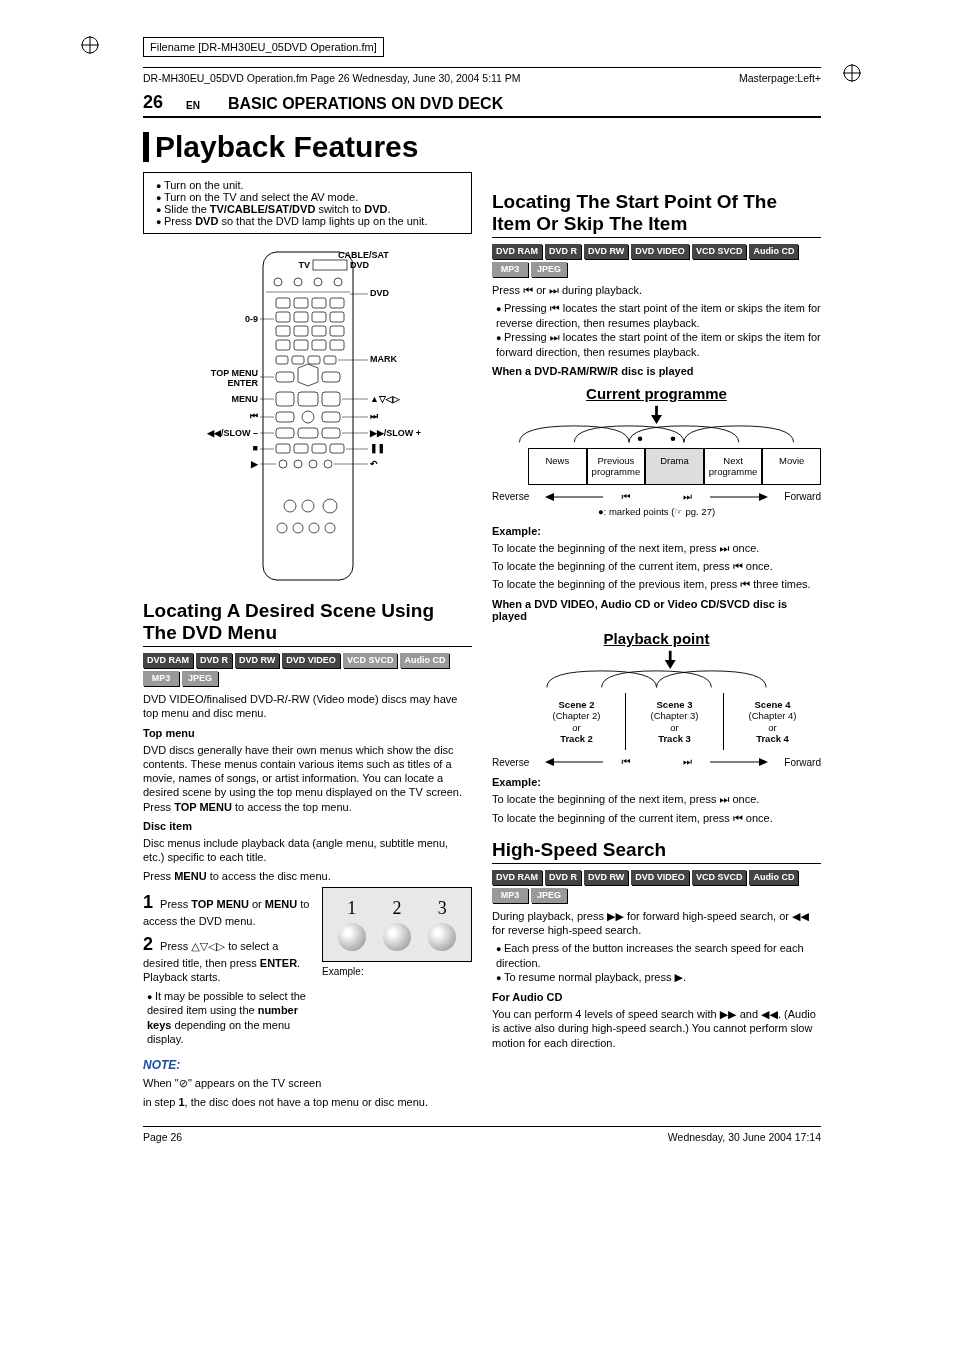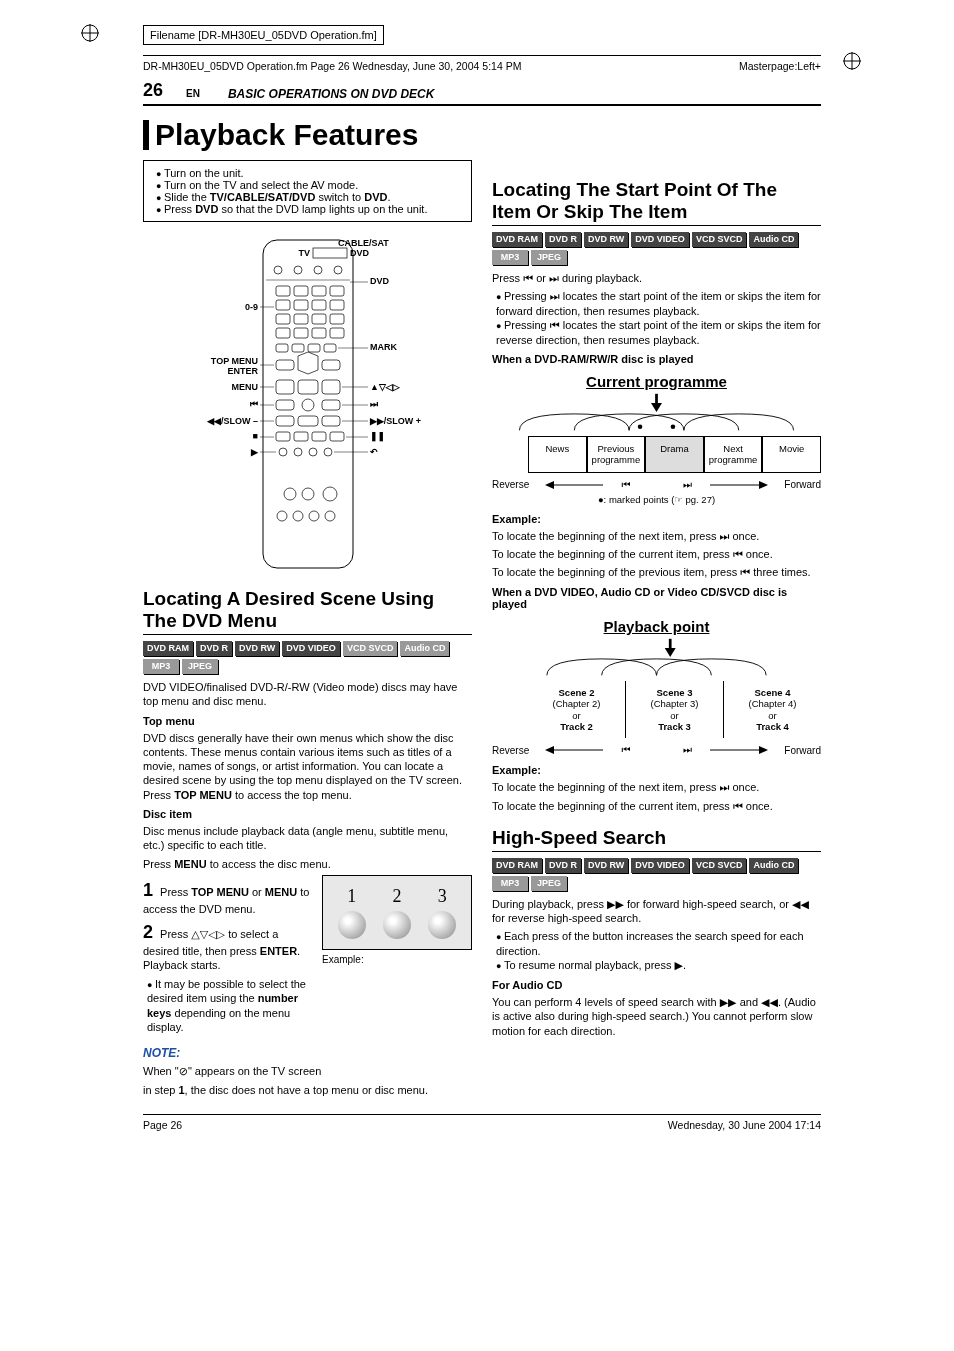--- a/index.html
+++ b/index.html
@@ -5,21 +5,21 @@
 body {
   font-family: Arial, Helvetica, sans-serif;
   margin: 0;
   padding: 0;
   background: #fff;
   color: #000;
   font-size: 12px;
 }
 .page {
   width: 828px;
-  margin: 0 auto;
+  margin: 12px auto;
   position: relative;
   padding: 25px 70px 50px 80px;
   box-sizing: border-box;
 }
 .crop-mark {
   position: absolute;
   width: 18px;
   height: 18px;
 }
 .filename-box {
@@ -42,21 +42,21 @@
 .page-header {
   display: flex;
   align-items: flex-end;
   border-bottom: 2px solid #000;
   padding-bottom: 3px;
   margin-bottom: 10px;
   gap: 20px;
 }
 .page-number { font-size: 18px; font-weight: bold; }
 .page-lang { font-size: 10px; font-weight: bold; margin-left: 3px; margin-bottom: 2px; }
-.section-path { font-style: italic; font-weight: bold; font-size: 12px; margin-left: 8px; }
+.section-path { font-weight: bold; font-size: 16px; margin-left: 8px; }
 .columns {
   display: flex;
   gap: 20px;
   align-items: center;
 }
 .col {
   flex: 1;
   min-width: 0;
 }
 h1.main-title {
@@ -192,21 +192,21 @@
     </svg>
   <svg class="crop-mark" style="top:52px;right:30px">
       <circle cx="9" cy="9" r="8" fill="none" stroke="#000" stroke-width="1"></circle>
       <line x1="9" y1="0" x2="9" y2="18" stroke="#000"></line>
       <line x1="0" y1="9" x2="18" y2="9" stroke="#000"></line>
     </svg>
 
   <div class="filename-box">Filename [DR-MH30EU_05DVD Operation.fm]</div>
   <div class="header-line"></div>
   <div class="header-info">
-    <span>DR-MH30EU_05DVD Operation.fm  Page 26  Wednesday, June 30, 2004  5:14 PM</span>
+    <span>DR-MH30EU_05DVD Operation.fm  Page 26  Wednesday, June 30, 2004  5:11 PM</span>
     <span>Masterpage:Left+</span>
   </div>
 
   <div class="page-header">
     <span class="page-number">26</span>
     <span class="page-lang">EN</span>
     <span class="section-path">BASIC OPERATIONS ON DVD DECK</span>
   </div>
 
   <div class="columns">
@@ -399,22 +399,22 @@
         <span class="badge">DVD R</span>
         <span class="badge">DVD RW</span>
         <span class="badge">DVD VIDEO</span>
         <span class="badge">VCD SVCD</span>
         <span class="badge">Audio CD</span>
         <span class="badge light">MP3</span>
         <span class="badge light">JPEG</span>
       </div>
       <p class="para">Press ⏮ or ⏭ during playback.</p>
       <ul class="bullet-list para">
+        <li>Pressing ⏮ locates the start point of the item or skips the item for reverse direction, then resumes playback.</li>
         <li>Pressing ⏭ locates the start point of the item or skips the item for forward direction, then resumes playback.</li>
-        <li>Pressing ⏮ locates the start point of the item or skips the item for reverse direction, then resumes playback.</li>
       </ul>
       <div class="small-heading">When a DVD-RAM/RW/R disc is played</div>
 
       <div class="diagram-box">
         <div class="arrow-down-label">Current programme</div>
         <svg width="100%" height="42" viewBox="0 0 360 42">
           <line x1="180" y1="0" x2="180" y2="12" stroke="#000" stroke-width="3"></line>
           <polygon points="180,20 174,10 186,10" fill="#000"></polygon>
           <path d="M 30 40 Q 30 22 90 22 Q 150 22 150 40" fill="none" stroke="#000"></path>
           <path d="M 90 40 Q 90 22 150 22 Q 210 22 210 40" fill="none" stroke="#000"></path>

